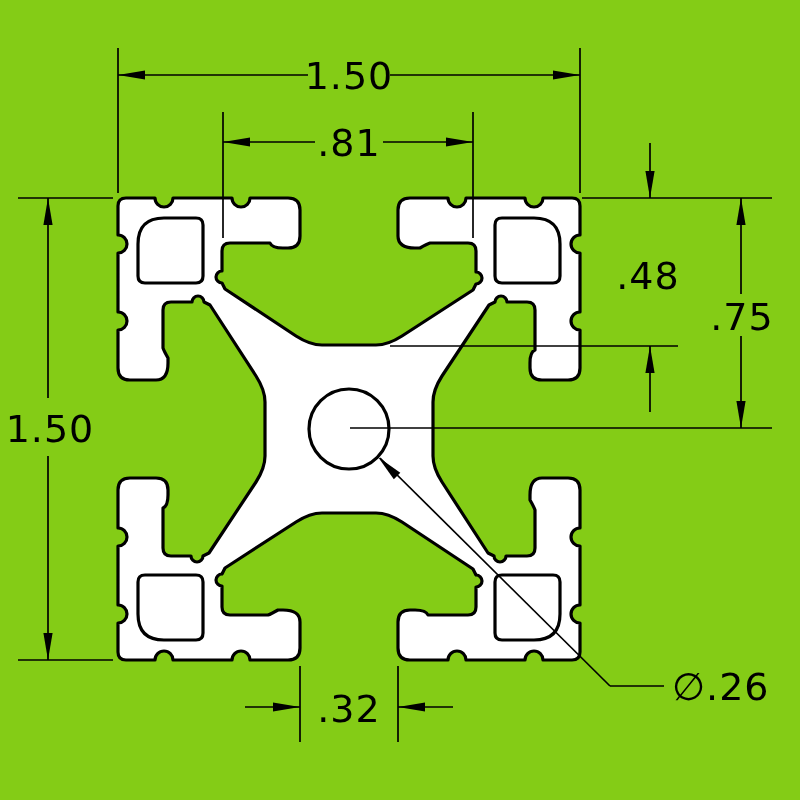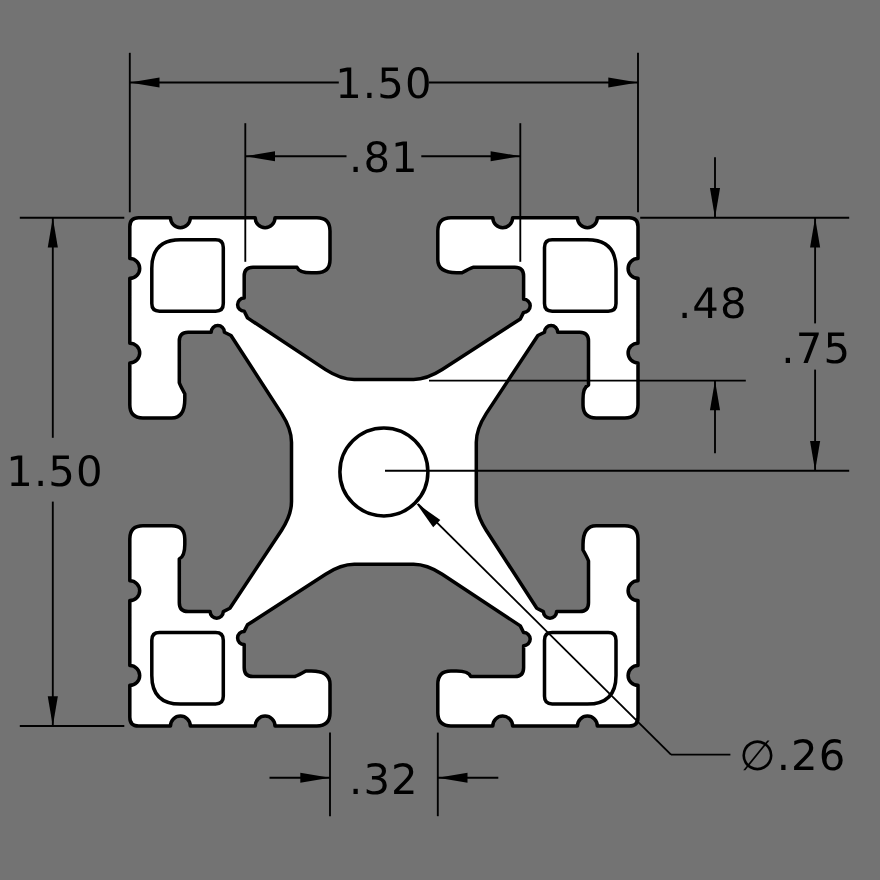--- a/index.html
+++ b/index.html
@@ -1,16 +1,16 @@
 <!DOCTYPE html>
 <html><head>
 <meta charset="utf-8">
 <style>
   html,body{margin:0;padding:0;background:#ffffff;width:800px;height:800px;overflow:hidden;}
-  #stage{width:800px;height:800px;position:relative;background:#737373;}
+  #stage{width:800px;height:800px;position:relative;background:#84cc16;}
   svg{display:block;}
   text{font-family:"DejaVu Sans","Liberation Sans",sans-serif;fill:#000;}
   .dim-label{font-size:38px;letter-spacing:1px;}
 </style>
 </head>
 <body>
 
 <div id="stage">
 <svg width="800" height="800" viewBox="0 0 800 800">
 

